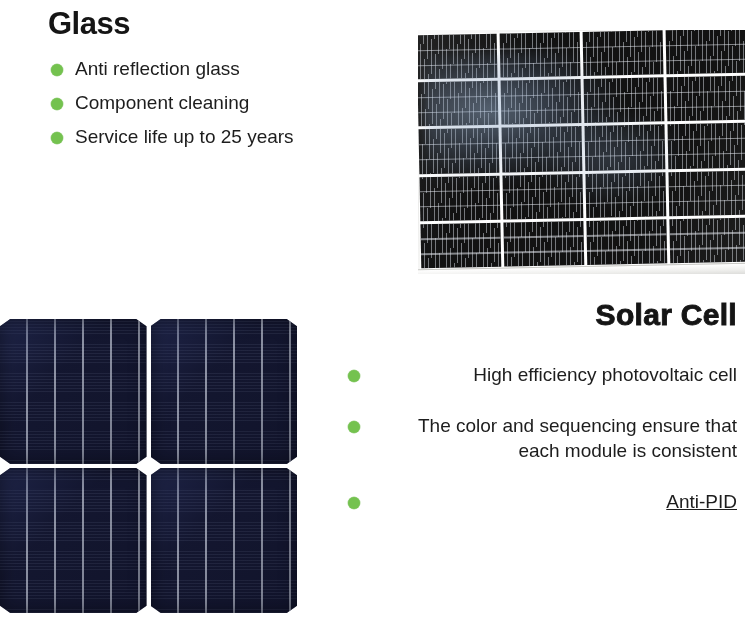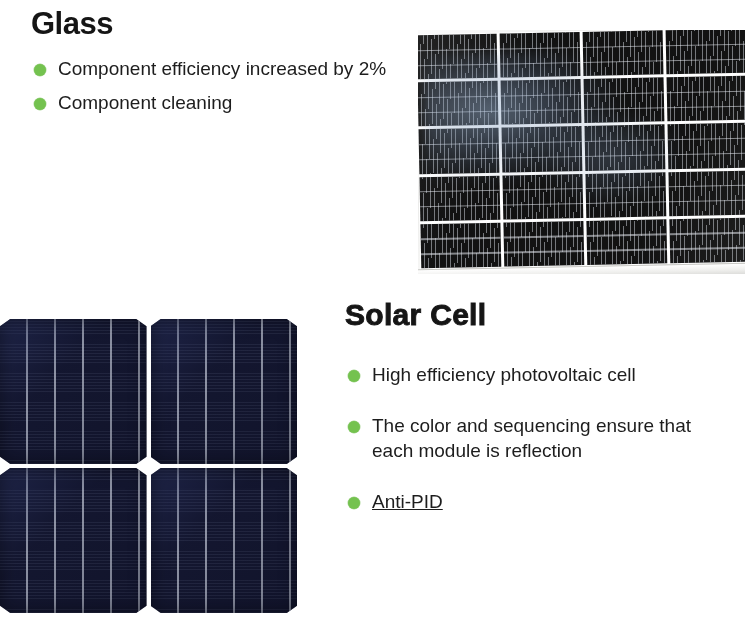--- a/index.html
+++ b/index.html
@@ -203,30 +203,34 @@
     position:absolute;inset:0;
     box-shadow:inset 0 0 18px rgba(0,0,0,0.45);
     pointer-events:none;
   }
 </style>
 </head>
 <body>
 
 <div class="page">
 
-  <div class="block" style="left:31px;top:8px;width:392px;">
+  <div class="block" style="left:48px;top:8px;width:392px;">
     <div class="heading h-glass">Glass</div>
     <ul class="feature-list glass-list" style="margin-top:17px;">
       <li>
         <span class="bullet" style="background: rgb(116, 194, 79);"></span>
-        <span>Component efficiency increased by 2%</span>
+        <span>Anti reflection glass</span>
       </li>
       <li>
         <span class="bullet" style="background: rgb(116, 194, 79);"></span>
         <span>Component cleaning</span>
+      </li>
+      <li>
+        <span class="bullet" style="background: rgb(116, 194, 79);"></span>
+        <span>Service life up to 25 years</span>
       </li>
     </ul>
   </div>
 
   <div class="panel-photo" style="left:418px;top:30px;width:327px;height:244px;">
     <div class="panel-tilt">
       <div class="frame"></div>
       <div class="laminate">
         <div class="cellgrid">
           <div class="pcell">
@@ -344,30 +348,30 @@
       </div>
       <div class="mcell">
         <span class="fingers"></span>
         <span class="busbars"></span>
         <span class="sheen"></span>
         <span class="edge"></span>
       </div>
     </div>
   </div>
 
-  <div class="block" style="left:345px;top:300px;width:392px;">
+  <div class="block" style="left:345px;top:300px;width:392px;text-align:right;">
     <div class="heading h-cell">Solar Cell</div>
     <ul class="feature-list cell-list" style="margin-top:32px;">
       <li>
         <span class="bullet" style="background: rgb(116, 194, 79);"></span>
         <span>High efficiency photovoltaic cell</span>
       </li>
       <li>
         <span class="bullet" style="background: rgb(116, 194, 79);"></span>
-        <span>The color and sequencing ensure that each module is reflection</span>
+        <span>The color and sequencing ensure that each module is consistent</span>
       </li>
       <li>
         <span class="bullet" style="background: rgb(116, 194, 79);"></span>
         <span> Anti-PID</span>
       </li>
     </ul>
   </div>
 
 </div>
 

